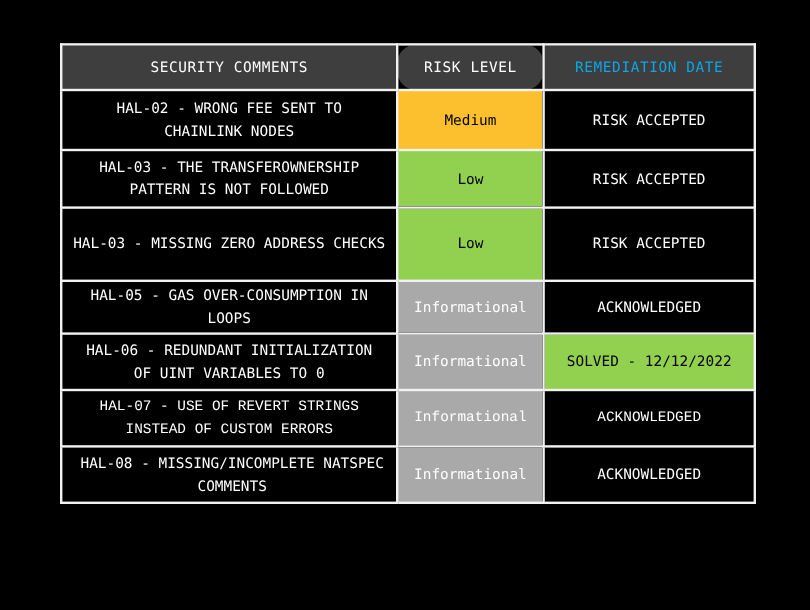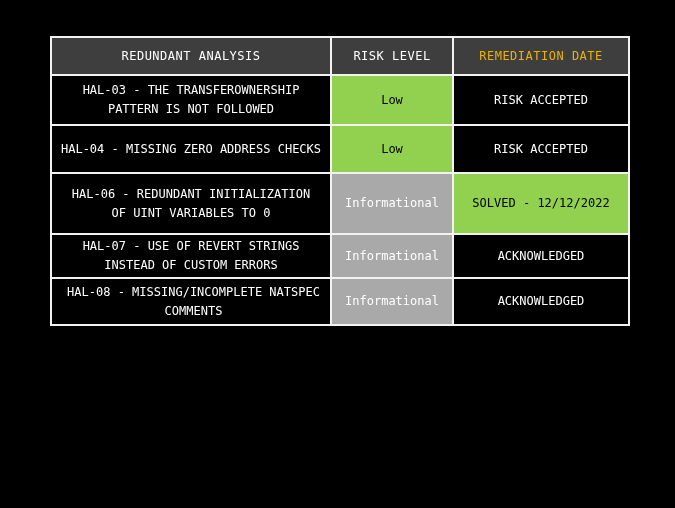--- a/index.html
+++ b/index.html
@@ -56,40 +56,52 @@
 <div class="stage">
   <table class="audit-table">
     <colgroup>
       <col class="c1">
         <col class="c2">
         <col class="c3">
     </colgroup>
 
     <tbody>
         <tr>
-      <th style="background-color: rgb(62, 62, 62); color: rgb(255, 255, 255);">REDUNDANT ANALYSIS</th>
-      <th style="background-color: rgb(62, 62, 62); color: rgb(255, 255, 255);">RISK LEVEL</th>
-      <th style="background-color: rgb(62, 62, 62); color: #eab308;">REMEDIATION DATE</th>
+      <th style="background-color: rgb(62, 62, 62); color: rgb(255, 255, 255);">SECURITY COMMENTS</th>
+      <th style="background-color: rgb(62, 62, 62); color: rgb(255, 255, 255); border-radius: 16px;">RISK LEVEL</th>
+      <th style="background-color: rgb(62, 62, 62); color: #0ea5e9;">REMEDIATION DATE</th>
     </tr>
 
 
+    <tr>
+      <td style="background-color: rgb(0, 0, 0); color: rgb(255, 255, 255);">HAL-02 - WRONG FEE SENT TO
+CHAINLINK NODES</td>
+      <td style="background-color: rgb(252, 192, 46); color: rgb(0, 0, 0);">Medium</td>
+      <td style="background-color: rgb(0, 0, 0); color: rgb(255, 255, 255);">RISK ACCEPTED</td>
+    </tr>
 
     <tr>
       <td style="background-color: rgb(0, 0, 0); color: rgb(255, 255, 255);">HAL-03 - THE TRANSFEROWNERSHIP
 PATTERN IS NOT FOLLOWED</td>
       <td style="background-color: rgb(146, 208, 80); color: rgb(0, 0, 0);">Low</td>
       <td style="background-color: rgb(0, 0, 0); color: rgb(255, 255, 255);">RISK ACCEPTED</td>
     </tr>
 
     <tr>
-      <td style="background-color: rgb(0, 0, 0); color: rgb(255, 255, 255);">HAL-04 - MISSING ZERO ADDRESS CHECKS</td>
+      <td style="background-color: rgb(0, 0, 0); color: rgb(255, 255, 255);">HAL-03 - MISSING ZERO ADDRESS CHECKS</td>
       <td style="background-color: rgb(146, 208, 80); color: rgb(0, 0, 0);">Low</td>
       <td style="background-color: rgb(0, 0, 0); color: rgb(255, 255, 255);">RISK ACCEPTED</td>
     </tr>
 
+    <tr>
+      <td style="background-color: rgb(0, 0, 0); color: rgb(255, 255, 255);">HAL-05 - GAS OVER-CONSUMPTION IN
+LOOPS</td>
+      <td style="background-color: rgb(169, 169, 169); color: rgb(255, 255, 255);">Informational</td>
+      <td style="background-color: rgb(0, 0, 0); color: rgb(255, 255, 255);">ACKNOWLEDGED</td>
+    </tr>
 
     <tr>
       <td style="background-color: rgb(0, 0, 0); color: rgb(255, 255, 255);">HAL-06 - REDUNDANT INITIALIZATION
 OF UINT VARIABLES TO 0</td>
       <td style="background-color: rgb(169, 169, 169); color: rgb(255, 255, 255);">Informational</td>
       <td style="background-color: rgb(146, 208, 80); color: rgb(0, 0, 0);">SOLVED - 12/12/2022</td>
     </tr>
 
     <tr>
       <td style="background-color: rgb(0, 0, 0); color: rgb(255, 255, 255);">HAL-07 - USE OF REVERT STRINGS

